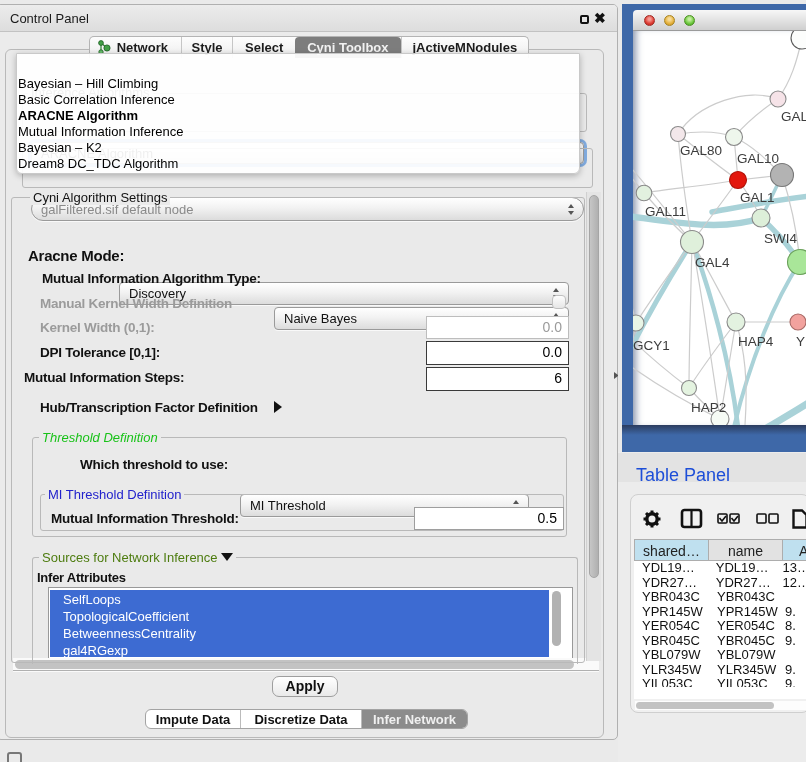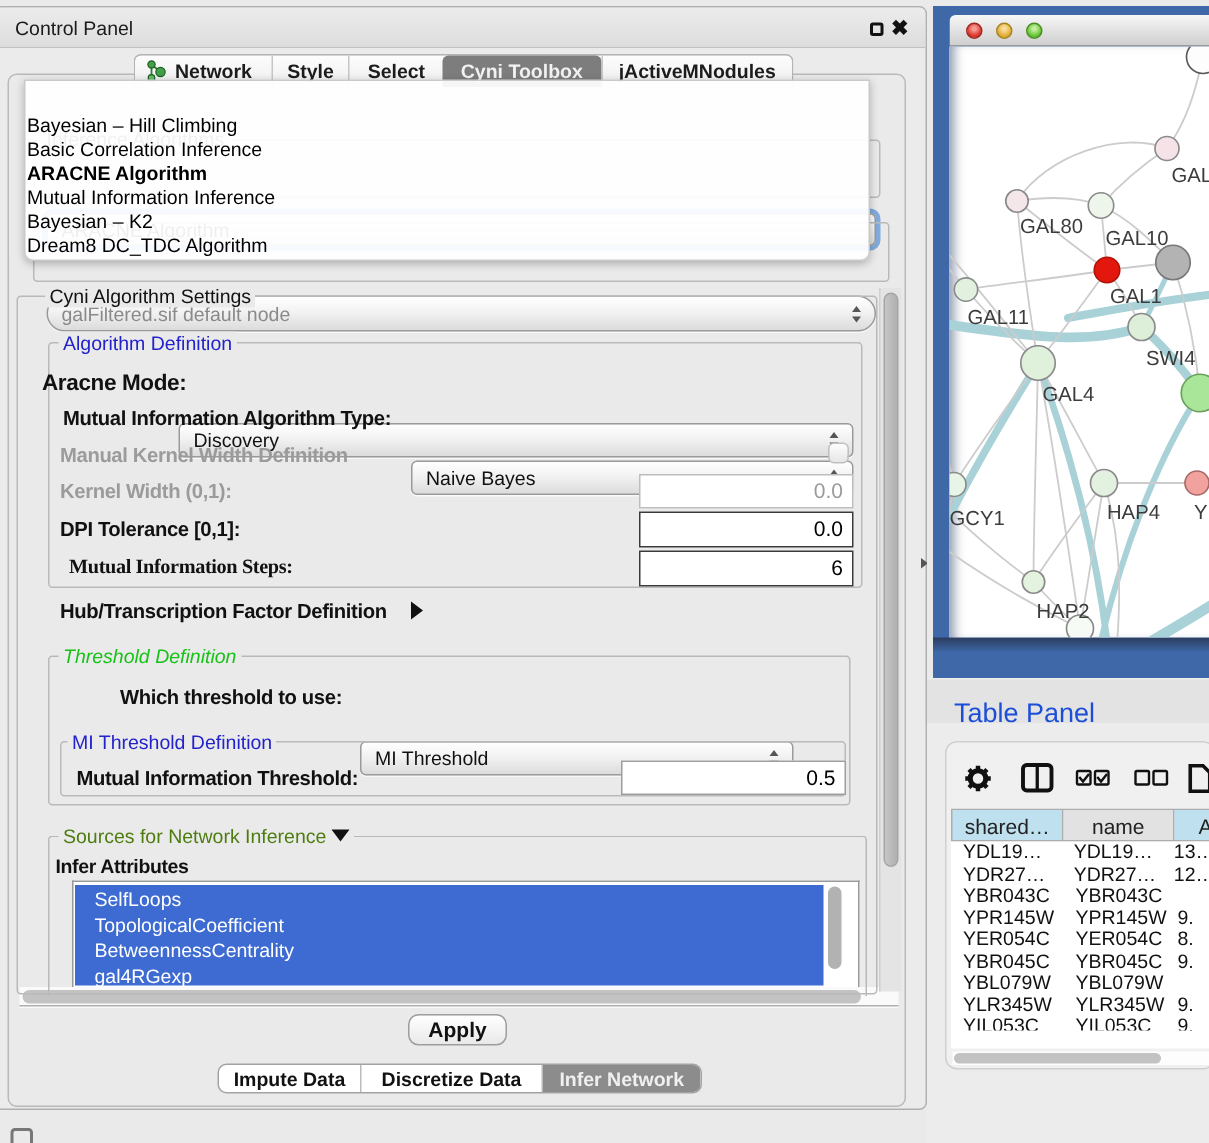--- a/index.html
+++ b/index.html
@@ -62,34 +62,31 @@
   </div>
   <div class="abs" style="left:16px; top:665px; width:586px; height:1px; background:#b0b0b0;"></div>
 
   <div class="abs" style="left:589px; top:187px; width:15px; height:469px; background:#e4e4e4; border-left:1px solid #d0d0d0;">
     <div class="abs" style="left:2px; top:3px; width:10px; height:383px; background:linear-gradient(90deg,#c6c6c6,#b0b0b0); border-radius:6px; border:1px solid #a5a5a5;"></div>
   </div>
 
   <div class="group" style="left:14px; top:192px; width:574px; height:466px; border-radius:3px;">
     <div class="gtitle" style="left:18px; color:#111;">Cyni Algorithm Settings</div>
 
-    <div class="group" style="left:20px; top:30px; width:543px; height:164px;">
-      <div class="gtitle" style="left:6px; color:#2222cc;">Algorithm Definition</div>
-    </div>
     <div class="lbl abs" style="left:16px; top:49px; font-size:15px;">Aracne Mode:</div>
     <div class="combo" style="left:107px; top:44px; width:450px; height:23px; line-height:22px;">Discovery<span class="spin"></span></div>
     <div class="lbl abs" style="left:30px; top:73px;">Mutual Information Algorithm Type:</div>
     <div class="combo" style="left:262px; top:69px; width:295px; height:23px; line-height:22px;">Naive Bayes<span class="spin"></span></div>
     <div class="lbl abs" style="left:28px; top:98px; color:#9b9b9b;">Manual Kernel Width Definition</div>
     <div class="abs" style="left:540px; top:97px; width:14px; height:14px; border:1px solid #c0c0c0; border-radius:4px; background:linear-gradient(#fdfdfd,#e6e6e6);"></div>
     <div class="lbl abs" style="left:28px; top:122px; color:#9b9b9b;">Kernel Width (0,1):</div>
     <div class="tfield" style="left:414px; top:118px; width:143px; height:23px; border:1px solid #bdbdbd; color:#9b9b9b; line-height:21px;">0.0</div>
     <div class="lbl abs" style="left:28px; top:147px;">DPI Tolerance [0,1]:</div>
     <div class="tfield" style="left:414px; top:143px; width:143px; height:24px; border:1.5px solid #3a3a3a; color:#000; line-height:21px;">0.0</div>
-    <div class="lbl abs" style="left:34px; top:172px;font-family:Liberation Serif, serif;">Mutual Information Steps:</div>
+    <div class="lbl abs" style="left:12px; top:172px;">Mutual Information Steps:</div>
     <div class="tfield" style="left:414px; top:169px; width:143px; height:24px; border:1.5px solid #3a3a3a; color:#000; line-height:21px;">6</div>
 
     <div class="lbl abs" style="left:28px; top:202px;">Hub/Transcription Factor Definition</div>
     <div class="abs" style="left:262px; top:203px; width:0; height:0; border-top:6px solid transparent; border-bottom:6px solid transparent; border-left:8px solid #111;"></div>
 
     <div class="group" style="left:20px; top:239px; width:535px; height:100px;">
       <div class="gtitle" style="left:6px; color:#18c218;font-style:italic;">Threshold Definition</div>
     </div>
     <div class="lbl abs" style="left:68px; top:259px;">Which threshold to use:</div>
     <div class="combo" style="left:228px; top:256px; width:289px; height:23px; line-height:22px;">MI Threshold<span class="spin"></span></div>

